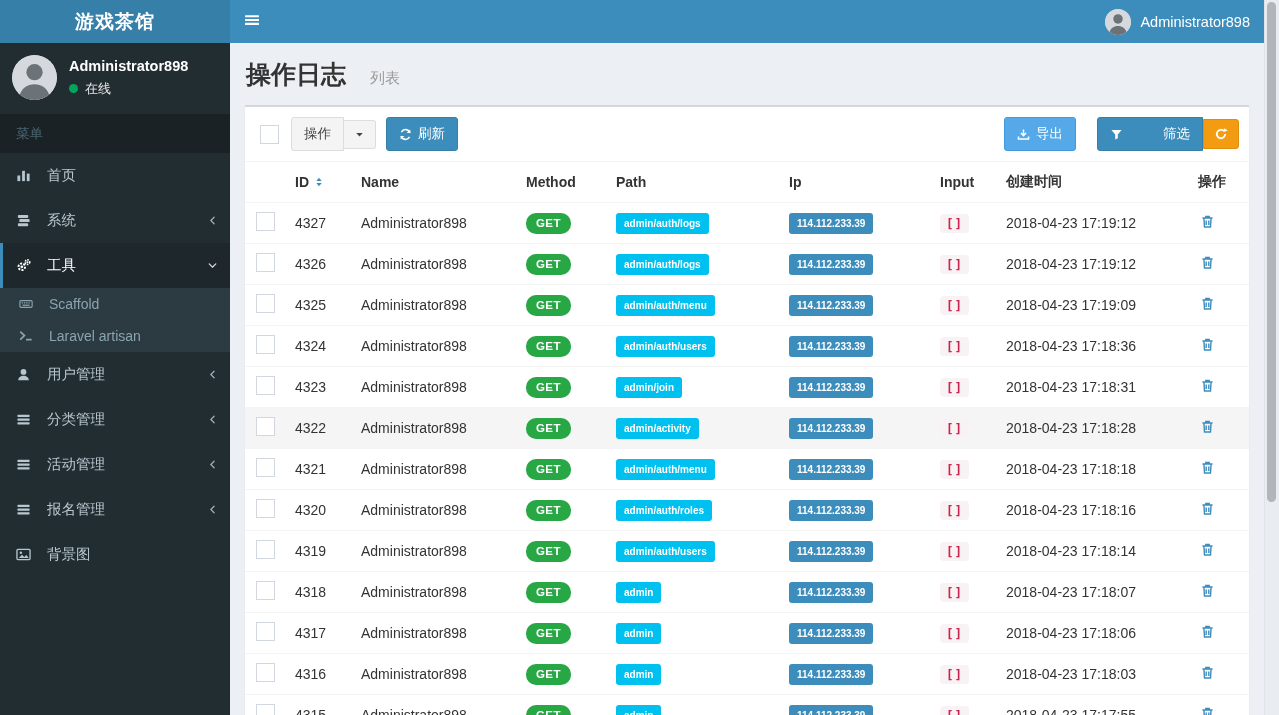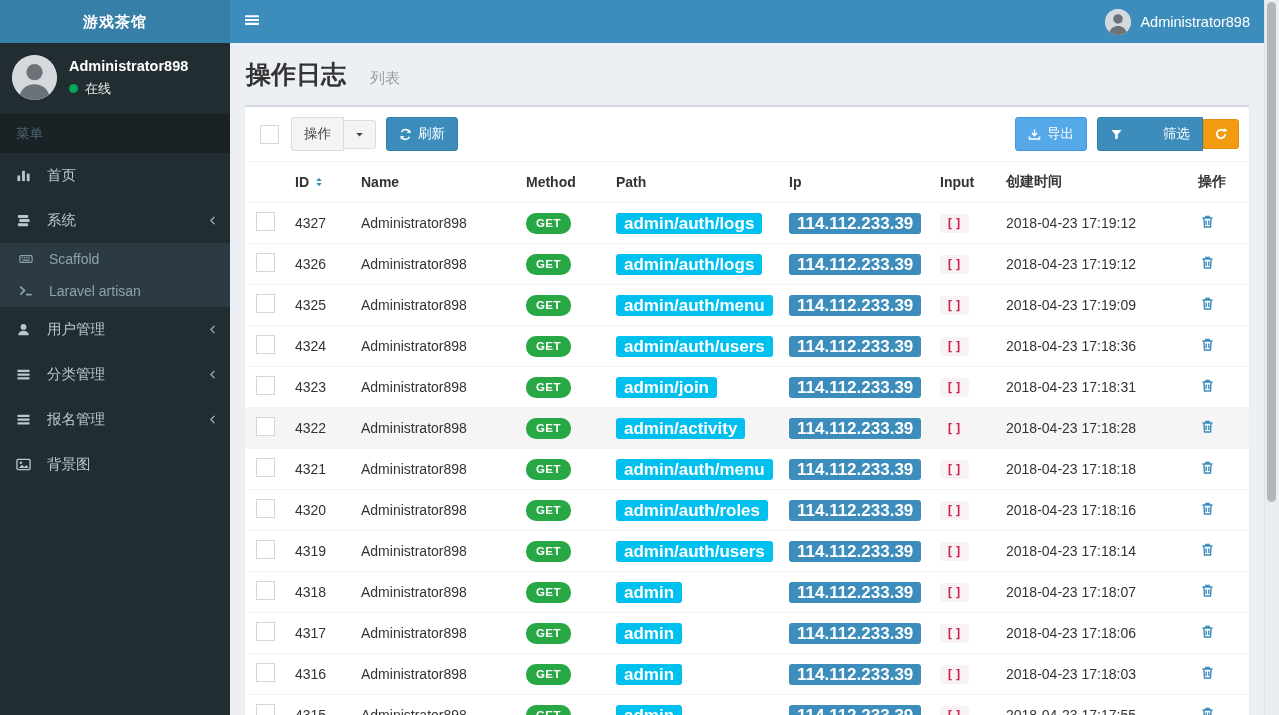--- a/index.html
+++ b/index.html
@@ -9,21 +9,21 @@
     font-size: 14px; color: #333; background: var(--content-bg, #ecf0f5);
     position: relative;
   }
   .icon { display:inline-flex; align-items:center; justify-content:center; line-height:0; }
   .icon svg { width:1em; height:1em; fill:currentColor; }
 
   
   .sidebar { position:absolute; left:0; top:0; bottom:0; width:230px; background: var(--sidebar-bg, #222d32); z-index:3; }
   .brand {
     height:43px; line-height:43px; text-align:center; background: var(--brand-bg, #367fa9);
-    color:#fff; font-size:15px; font-weight:bold; letter-spacing:1px; cursor:pointer;
+    color:#fff; font-size:19px; font-weight:bold; letter-spacing:1px; cursor:pointer;
   }
   .user-panel { display:flex; align-items:center; gap:12px; padding:12px 10px 14px 12px; }
   .avatar { border-radius:50%; overflow:hidden; flex:none; background:#d5d9dd; }
   .avatar svg { width:100%; height:100%; display:block; }
   .avatar-lg { width:45px; height:45px; }
   .avatar-sm { width:26px; height:26px; }
   .user-info .user-name { color:#fff; font-weight:bold; font-size:14.5px; margin-bottom:6px; }
   .user-status { display:flex; align-items:center; gap:7px; color:#e8e8e8; font-size:13px; }
   .status-dot { width:9px; height:9px; border-radius:50%; background: var(--online-dot-green, #00a65a); }
   .menu-header { background:#1a2226; color:#4b646f; font-size:13.5px; padding:11px 15px 10px 16px; }
@@ -63,35 +63,35 @@
     display:inline-flex; align-items:center; gap:6px; font-size:13.5px; line-height:18px;
     padding:7px 12px; border-radius:3px; border:1px solid transparent; color:#fff; cursor:pointer;
     font-family:inherit; background:#fff;
   }
   .btn .icon { font-size:13px; }
   .btn-default { background:#f4f4f4; color:#444; border-color:#ddd; }
   .btn-caret { padding:7px 9px; border-radius:0 3px 3px 0; border-left:0; }
   .btn-action { border-radius:3px 0 0 3px; }
   .btn-primary { background: var(--accent-blue, #3c8dbc); border-color:#367fa9; margin-left:10px; }
   .btn-export { background: var(--export-btn-blue, #55a9e8); border-color:#4298dd; }
-  .btn-filter { background: var(--accent-blue, #3c8dbc); border-color:#367fa9; border-radius:3px 0 0 3px; margin-left:10px;gap:40px; }
+  .btn-filter { background: var(--accent-blue, #3c8dbc); border-color:#367fa9; border-radius:3px 0 0 3px; margin-left:21px;gap:40px; }
   .btn-undo { background: var(--warning-orange, #f39c12); border-color:#e08e0b; border-radius:0 3px 3px 0; padding:7px 10px; }
   .btn-undo .icon { font-size:14px; }
 
   table.log-table { width:100%; border-collapse:collapse; font-size:14px; }
   .log-table th {
     text-align:left; font-weight:bold; color:#333; padding:11px 8px; font-size:14px;
     border-top:1px solid #f4f4f4; border-bottom:1px solid #f4f4f4; white-space:nowrap;
   }
   .log-table td { padding:9px 8px; border-bottom:1px solid #f4f4f4; vertical-align:middle; white-space:nowrap; }
   .log-table tr.highlight td { background:#f5f5f5; }
   .th-id { display:inline-flex; align-items:center; gap:4px;text-align:right; }
   .sort-ctl { color: var(--accent-blue, #3c8dbc); font-size:12px; cursor:pointer; }
   .td-check .checkbox { margin-left:3px; }
-  .badge { display:inline-block; color:#fff; font-weight:bold; padding:4px 8px; border-radius:3px; font-size:17px; line-height:13px; }
+  .badge { display:inline-block; color:#fff; font-weight:bold; padding:4px 8px; border-radius:3px; font-size:10px; line-height:13px; }
   .badge-method { background: var(--method-get-green, #28a745); border-radius:10px; padding:4px 10px; font-size:11.5px; letter-spacing:.4px; }
   .badge-path { background: var(--path-badge-cyan, #00c0ef); }
   .badge-ip { background: var(--ip-badge-blue, #3c8dbc); }
   .code-input {
     color: var(--input-code-red, #c7254e); background:#f9f2f4; padding:2px 6px; border-radius:4px;
     font-family:"DejaVu Sans Mono", monospace; font-size:12.5px; font-weight:bold; letter-spacing:1px;
   }
   .trash-btn { background:none; border:none; color: var(--accent-blue, #3c8dbc); font-size:15px; cursor:pointer; padding:2px; }
   .td-op { padding-left:12px; }
 
@@ -140,20 +140,36 @@
             <rect x="2" y="10.8" width="11" height="3.3" rx="1"></rect>
           </svg>
         </span>
         <span class="mi-label">系统</span>
         <span class="icon chev">
           <svg viewBox="0 0 16 16">
             <path d="M10.3 3.2L5.6 8l4.7 4.8" fill="none" stroke="currentColor" stroke-width="1.8" stroke-linecap="round"></path>
           </svg>
         </span>
       </a>
+      <a class="menu-item active">
+        <span class="icon mi-icon">
+          <svg viewBox="0 0 16 16">
+            <circle cx="6.2" cy="9.4" r="3.5" fill="none" stroke="currentColor" stroke-width="2.1" stroke-dasharray="2.2 1.35"></circle>
+            <circle cx="6.2" cy="9.4" r="1.5"></circle>
+            <circle cx="12.2" cy="4.4" r="2.4" fill="none" stroke="currentColor" stroke-width="1.8" stroke-dasharray="1.5 1"></circle>
+            <circle cx="12.2" cy="4.4" r="1"></circle>
+          </svg>
+        </span>
+        <span class="mi-label">工具</span>
+        <span class="icon chev">
+          <svg viewBox="0 0 16 16">
+            <path d="M3.2 5.6L8 10.3l4.8-4.7" fill="none" stroke="currentColor" stroke-width="1.8" stroke-linecap="round"></path>
+          </svg>
+        </span>
+      </a>
       <div class="submenu">
         <a class="menu-item sub">
           <span class="icon mi-icon">
             <svg viewBox="0 0 16 16">
               <rect x="1" y="4.2" width="14" height="7.6" rx="1.2" fill="none" stroke="currentColor" stroke-width="1.3"></rect>
               <rect x="3" y="6" width="1.6" height="1.4"></rect>
               <rect x="5.6" y="6" width="1.6" height="1.4"></rect>
               <rect x="8.2" y="6" width="1.6" height="1.4"></rect>
               <rect x="10.8" y="6" width="1.6" height="1.4"></rect>
               <rect x="4" y="8.7" width="8" height="1.4"></rect>
@@ -187,20 +203,35 @@
       </a>
       <a class="menu-item">
         <span class="icon mi-icon">
           <svg viewBox="0 0 16 16">
             <rect x="1.5" y="3" width="13" height="2.2" rx=".6"></rect>
             <rect x="1.5" y="7" width="13" height="2.2" rx=".6"></rect>
             <rect x="1.5" y="11" width="13" height="2.2" rx=".6"></rect>
           </svg>
         </span>
         <span class="mi-label">分类管理</span>
+        <span class="icon chev">
+          <svg viewBox="0 0 16 16">
+            <path d="M10.3 3.2L5.6 8l4.7 4.8" fill="none" stroke="currentColor" stroke-width="1.8" stroke-linecap="round"></path>
+          </svg>
+        </span>
+      </a>
+      <a class="menu-item">
+        <span class="icon mi-icon">
+          <svg viewBox="0 0 16 16">
+            <rect x="1.5" y="3" width="13" height="2.2" rx=".6"></rect>
+            <rect x="1.5" y="7" width="13" height="2.2" rx=".6"></rect>
+            <rect x="1.5" y="11" width="13" height="2.2" rx=".6"></rect>
+          </svg>
+        </span>
+        <span class="mi-label">活动管理</span>
         <span class="icon chev">
           <svg viewBox="0 0 16 16">
             <path d="M10.3 3.2L5.6 8l4.7 4.8" fill="none" stroke="currentColor" stroke-width="1.8" stroke-linecap="round"></path>
           </svg>
         </span>
       </a>
       <a class="menu-item">
         <span class="icon mi-icon">
           <svg viewBox="0 0 16 16">
             <rect x="1.5" y="3" width="13" height="2.2" rx=".6"></rect>

